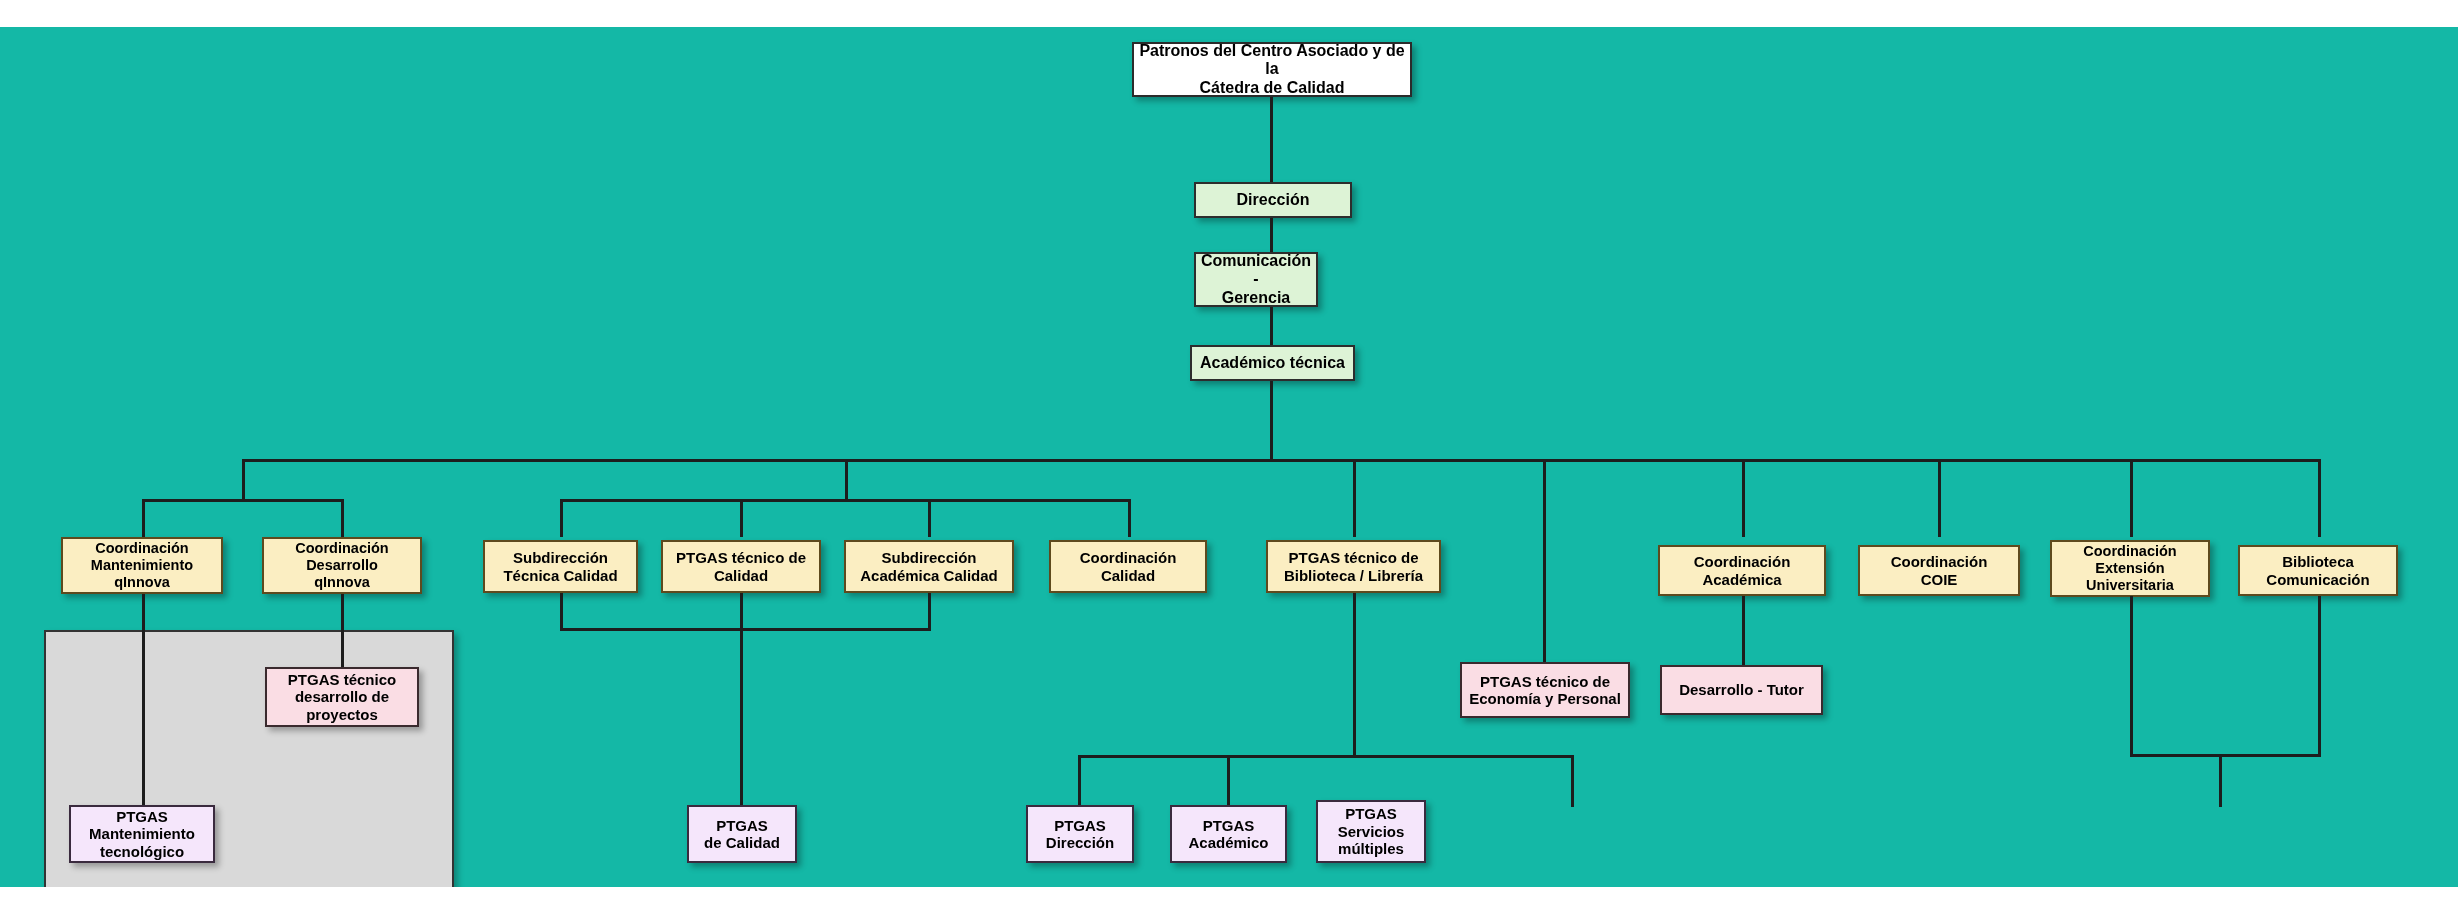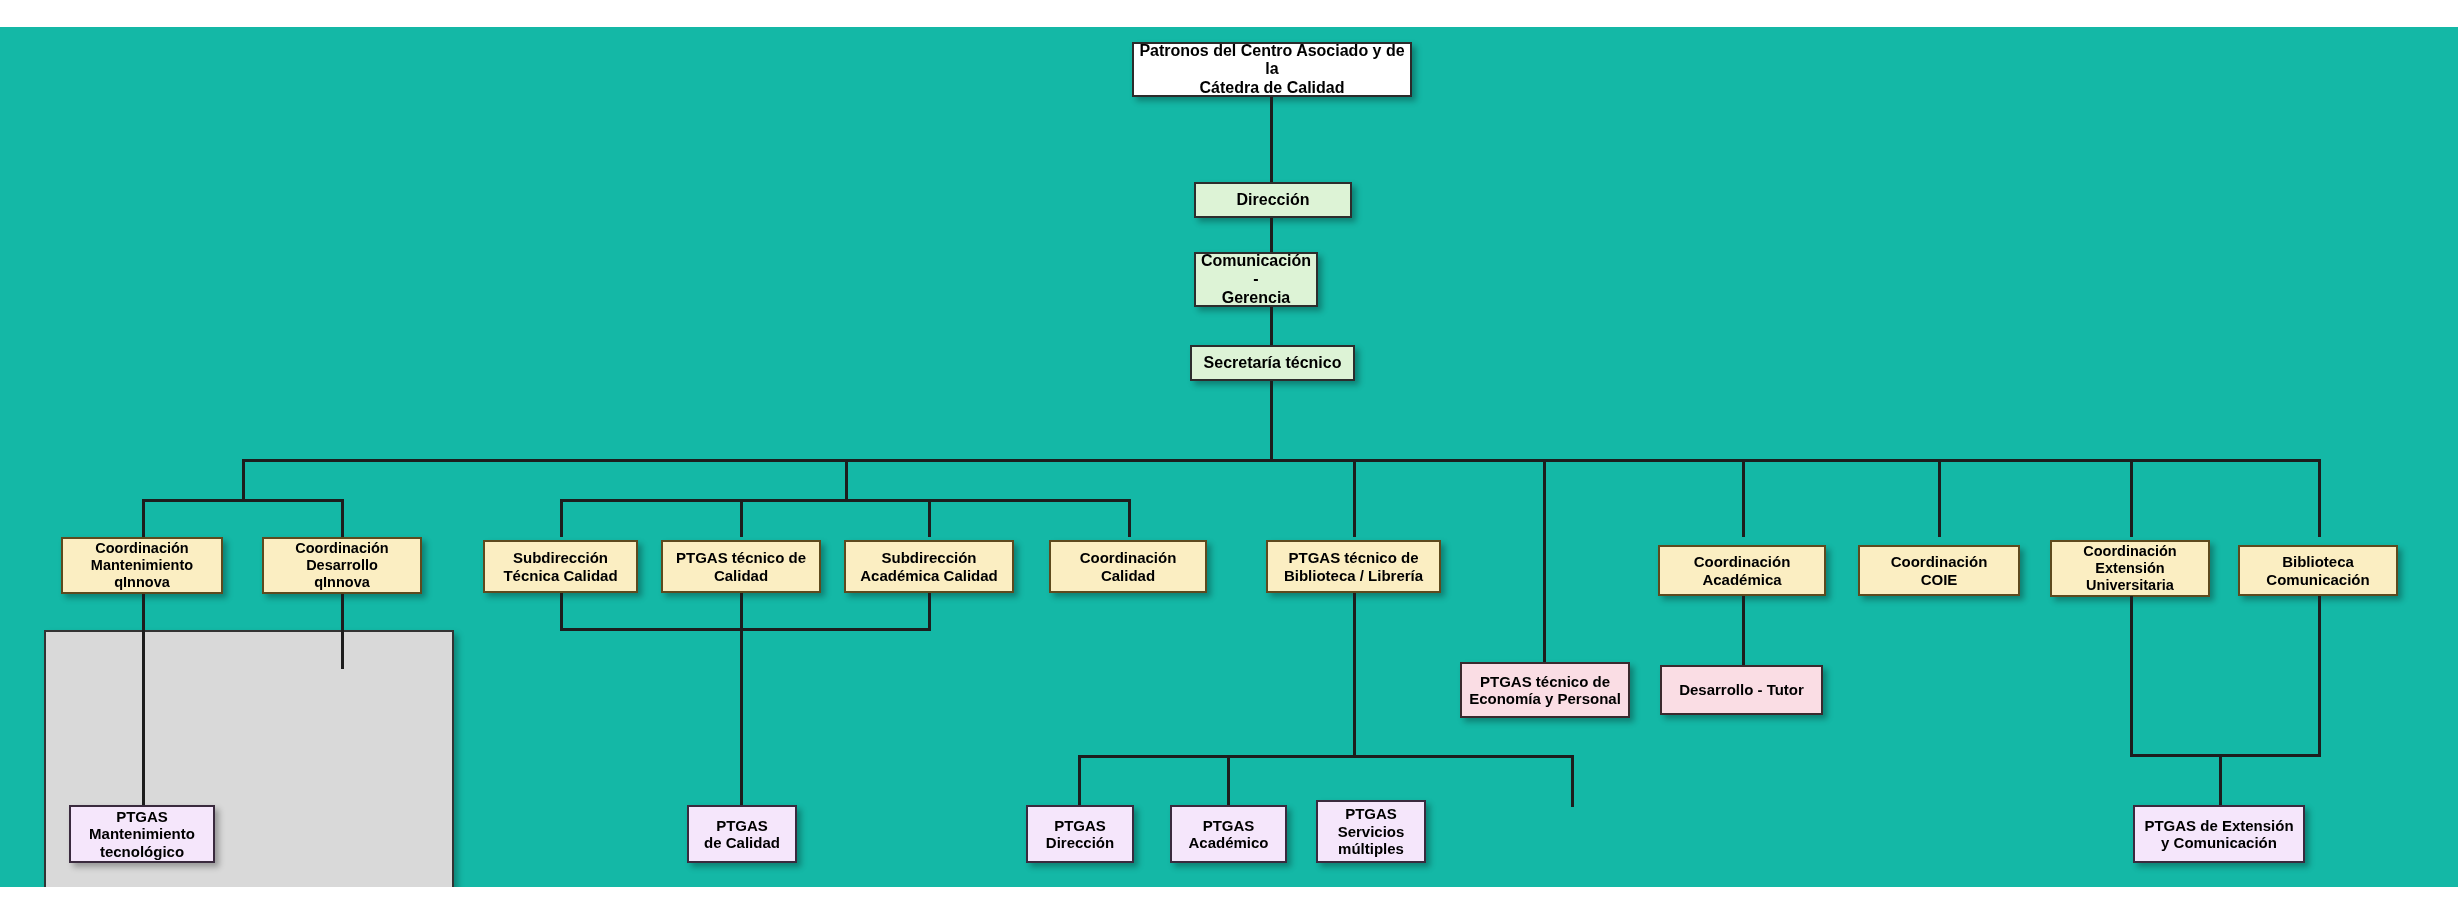--- a/index.html
+++ b/index.html
@@ -81,21 +81,21 @@
 
   <div class="node green fs16" style="left:1194px; top:155px; width:158px; height:36px;">Dirección</div>
 
   <div class="ln v" style="left:1270px; top:191px; height:35px;"></div>
 
   <div class="node green fs16" style="left:1194px; top:225px; width:124px; height:55px;">Comunicación -
 Gerencia</div>
 
   <div class="ln v" style="left:1270px; top:280px; height:39px;"></div>
 
-  <div class="node green fs16" style="left:1190px; top:318px; width:165px; height:36px;">Secretaría técnico</div>
+  <div class="node green fs16" style="left:1190px; top:318px; width:165px; height:36px;">Académico técnica</div>
 
   <div class="ln v" style="left:1270px; top:354px; height:80px;"></div>
 
   <div class="ln h" style="left:242px; top:432px; width:2078px;"></div>
 
   <div class="ln v" style="left:242px; top:432px; height:42px;"></div>
   <div class="ln h" style="left:142px; top:472px; width:202px;"></div>
   <div class="ln v" style="left:142px; top:472px; height:38px;"></div>
   <div class="ln v" style="left:341px; top:472px; height:38px;"></div>
 
@@ -146,20 +146,23 @@
 Universitaria</div>
 
   <div class="node yellow fs15" style="left:2238px; top:518px; width:160px; height:51px;">Biblioteca
 Comunicación</div>
 
   <div class="group-box" style="left:44px; top:603px; width:410px; height:263px;"></div>
 
   <div class="ln v" style="left:142px; top:567px; height:213px;"></div>
   <div class="ln v" style="left:341px; top:567px; height:75px;"></div>
 
+  <div class="node pink fs15" style="left:265px; top:640px; width:154px; height:60px;">PTGAS técnico
+desarrollo de
+proyectos</div>
 
   <div class="node violet fs15" style="left:69px; top:778px; width:146px; height:58px;">PTGAS
 Mantenimiento
 tecnológico</div>
 
   <div class="ln v" style="left:560px; top:566px; height:38px;"></div>
   <div class="ln v" style="left:928px; top:566px; height:38px;"></div>
   <div class="ln h" style="left:560px; top:601px; width:371px;"></div>
   <div class="ln v" style="left:740px; top:566px; height:214px;"></div>
 
@@ -189,18 +192,16 @@
 
   <div class="ln v" style="left:1742px; top:569px; height:70px;"></div>
 
   <div class="node pink fs15" style="left:1660px; top:638px; width:163px; height:50px;">Desarrollo - Tutor</div>
 
   <div class="ln v" style="left:2130px; top:569px; height:160px;"></div>
   <div class="ln v" style="left:2318px; top:569px; height:160px;"></div>
   <div class="ln h" style="left:2130px; top:727px; width:191px;"></div>
   <div class="ln v" style="left:2219px; top:727px; height:53px;"></div>
 
-  <div class="node violet fs15" style="left:2133px; top:778px; width:172px; height:58px;">PTGAS de Extensión
-y Comunicación</div>
 
   <div class="footer" style="left:2178px; top:868px;">Ed 16. enero de 2026</div>
 
 </div>
 
 </body></html>

